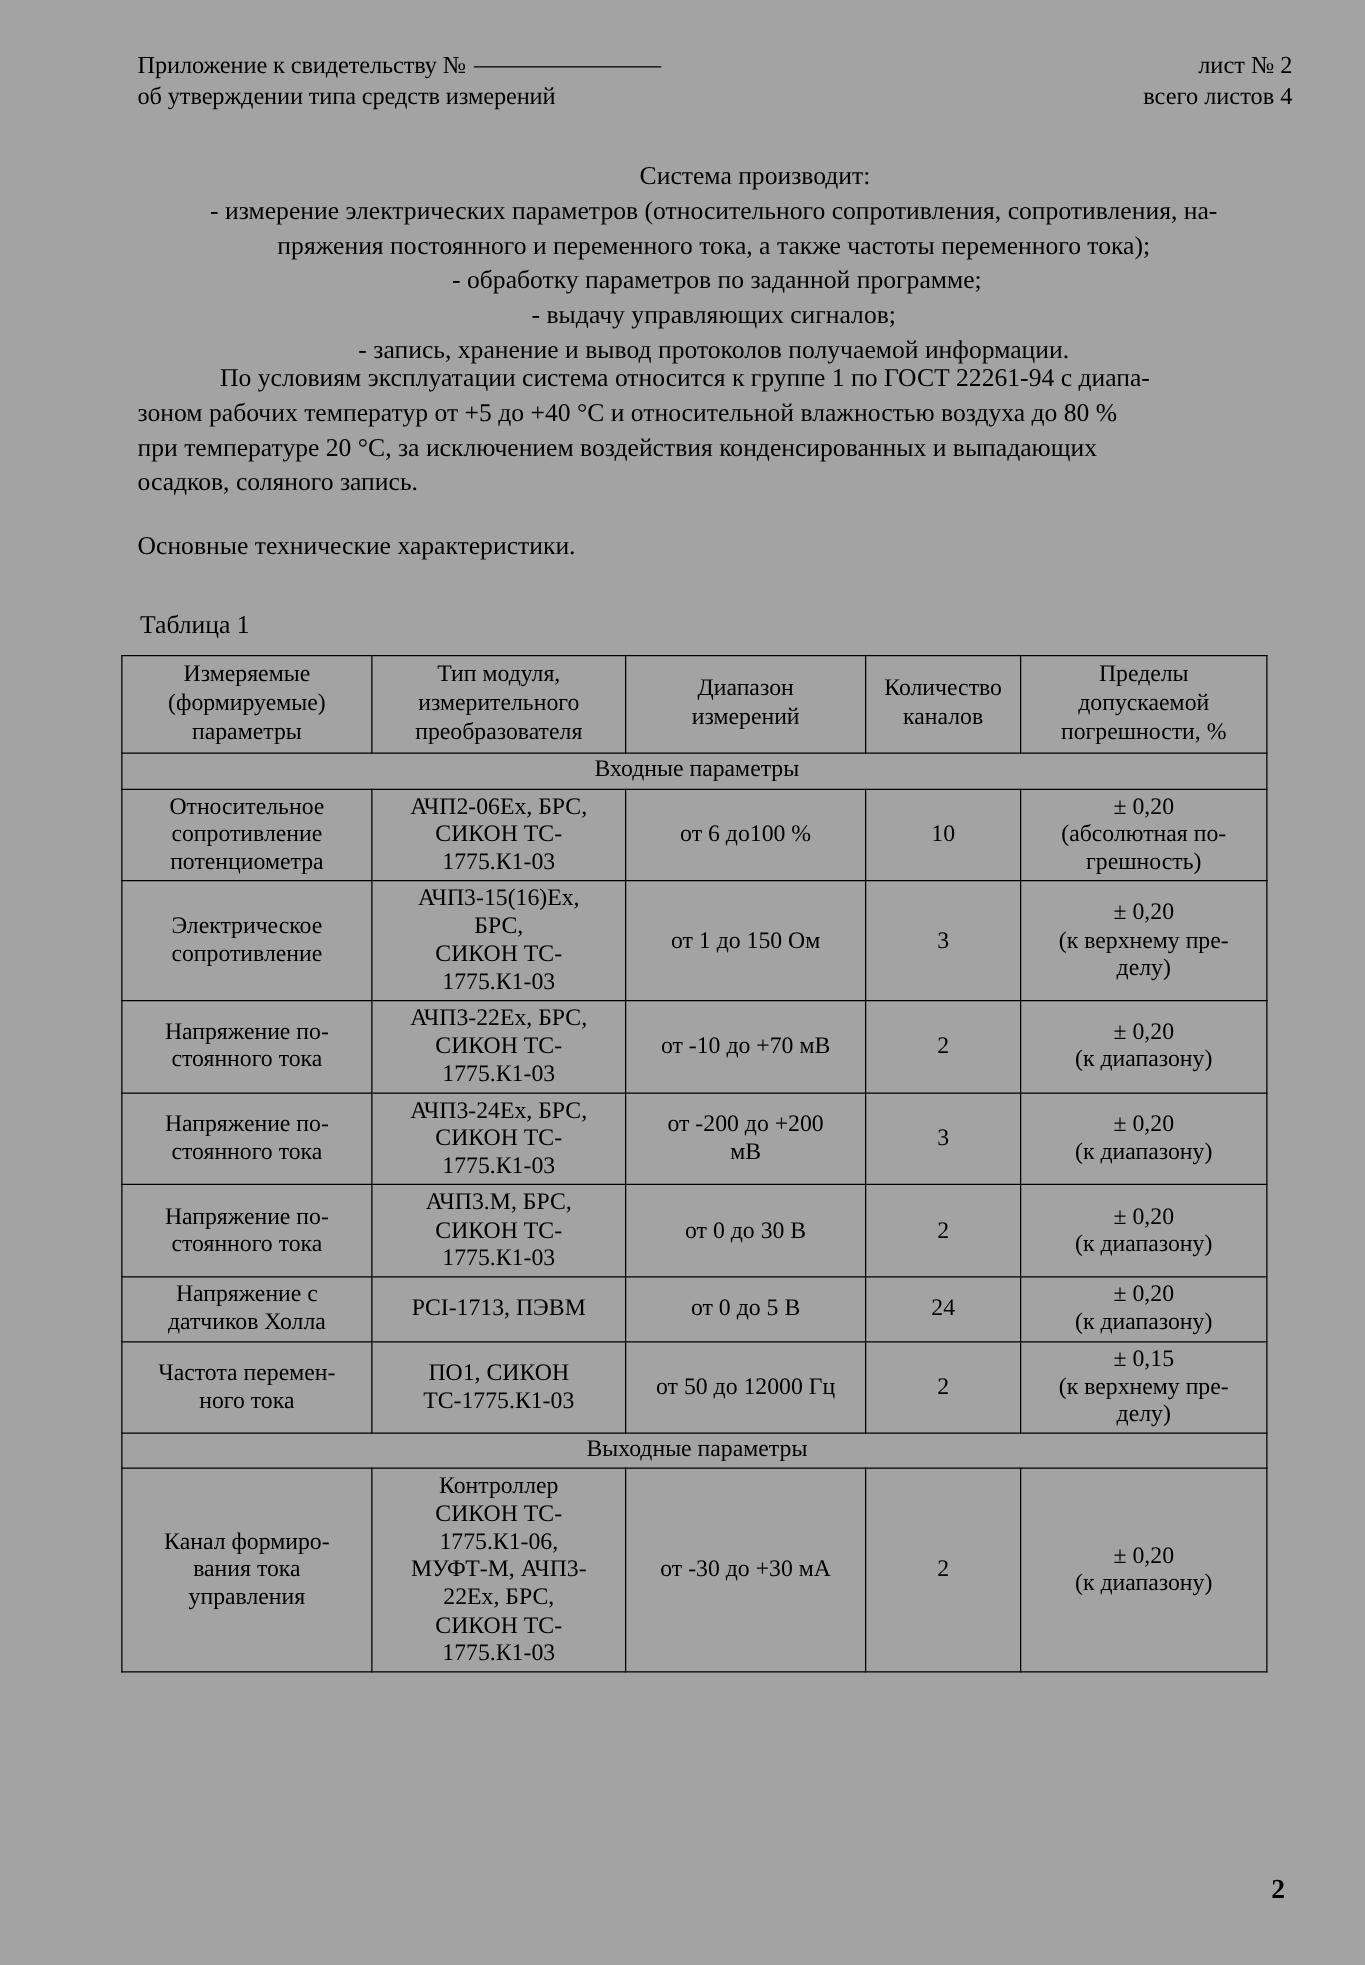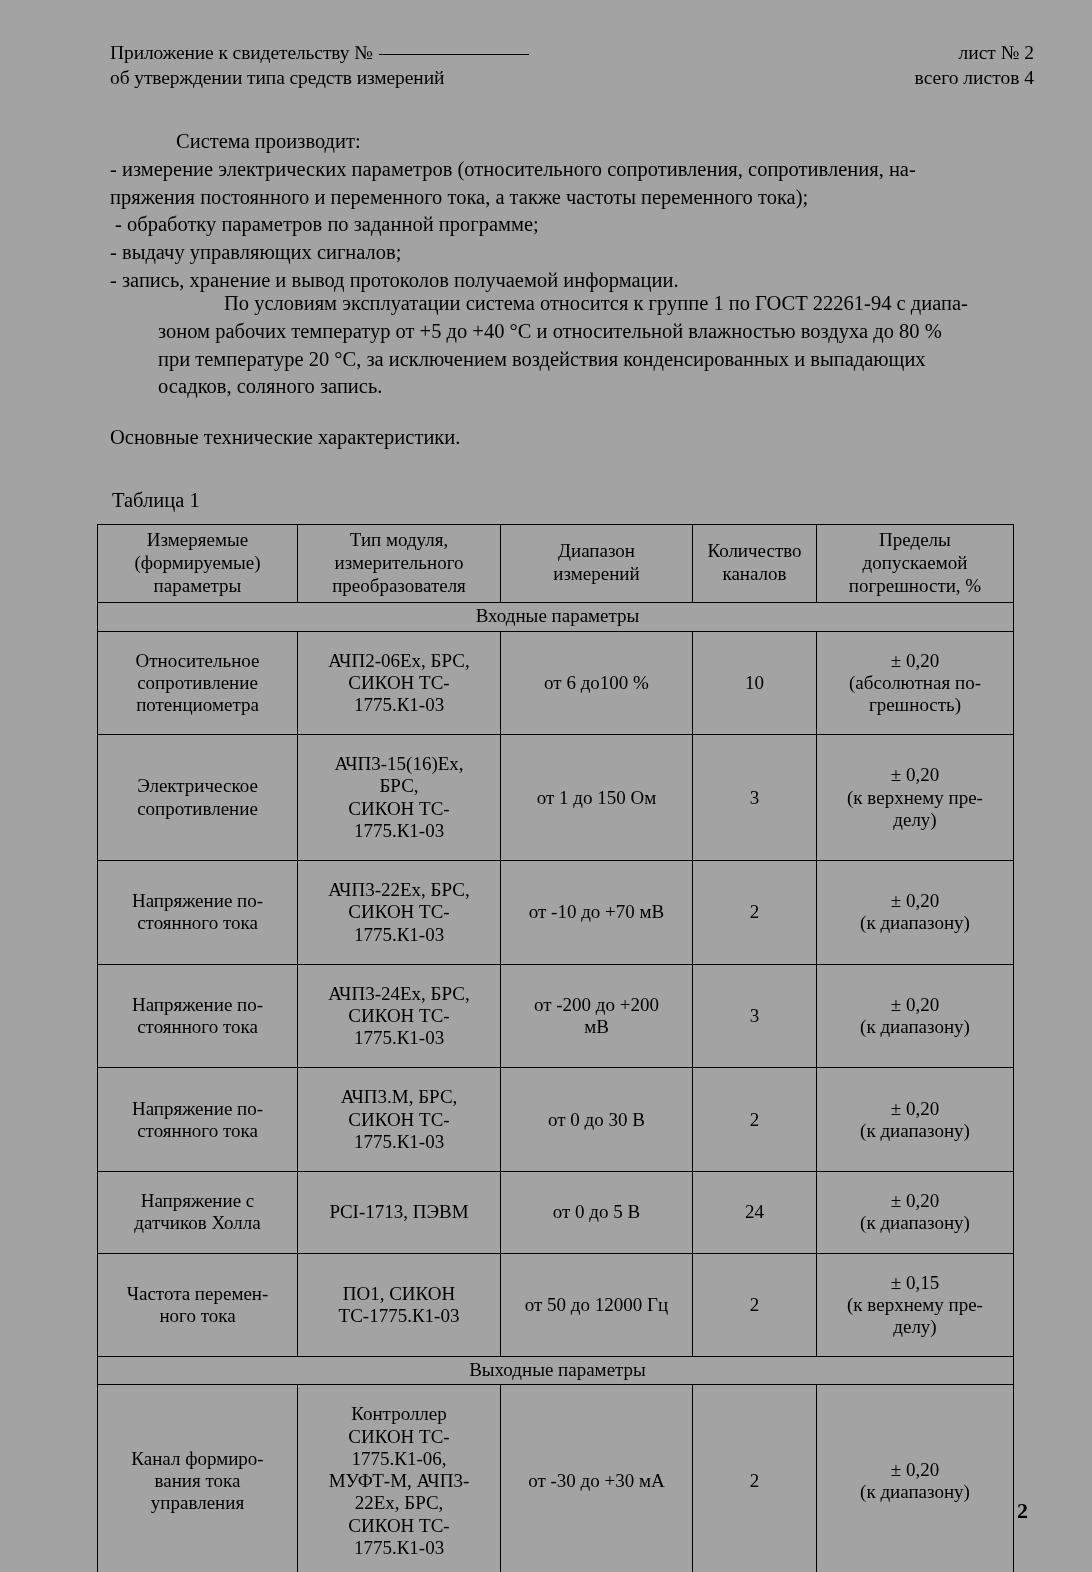--- a/index.html
+++ b/index.html
@@ -51,22 +51,22 @@
   }
 
   
   .body-block {
     position: absolute;
     left: 110px;
     width: 922px;
     font-size: 20.5px;
     line-height: 1.355;
   }
-  #intro-block { top: 128px; }
-  #ops-block   { top: 290px; margin-left: 48px; }
+  #intro-block { top: 128px; text-align: center; }
+  #ops-block   { top: 290px; }
 
   .p-indent {
     text-indent: 66px;
   }
   .p-line { white-space: nowrap; }
   .lead-space { padding-left: 5px; }
 
   
   .heading-block {
     position: absolute;
@@ -92,21 +92,21 @@
     left: 97px;
     top: 524px;
     width: 916px;
     border-collapse: collapse;
     table-layout: fixed;
     font-size: 19px;
     line-height: 1.17;
   }
   .spec-table td, .spec-table th {
     border: 1.4px solid #000;
-    padding: 18px 4px;
+    padding: 3px 4px;
     text-align: center;
     vertical-align: middle;
     font-weight: normal;
   }
   .spec-table th {
     line-height: 1.20;
     padding: 4px 3px 5px 3px;
   }
   .col-a { width: 200px; }
   .col-b { width: 203px; }

